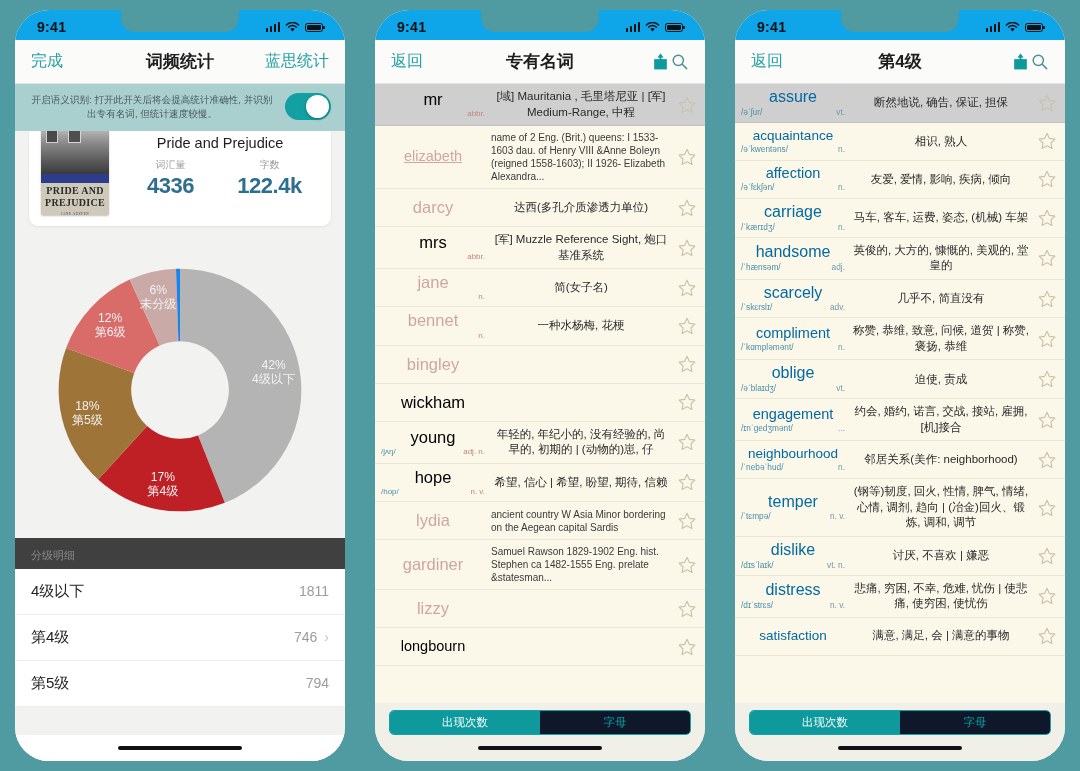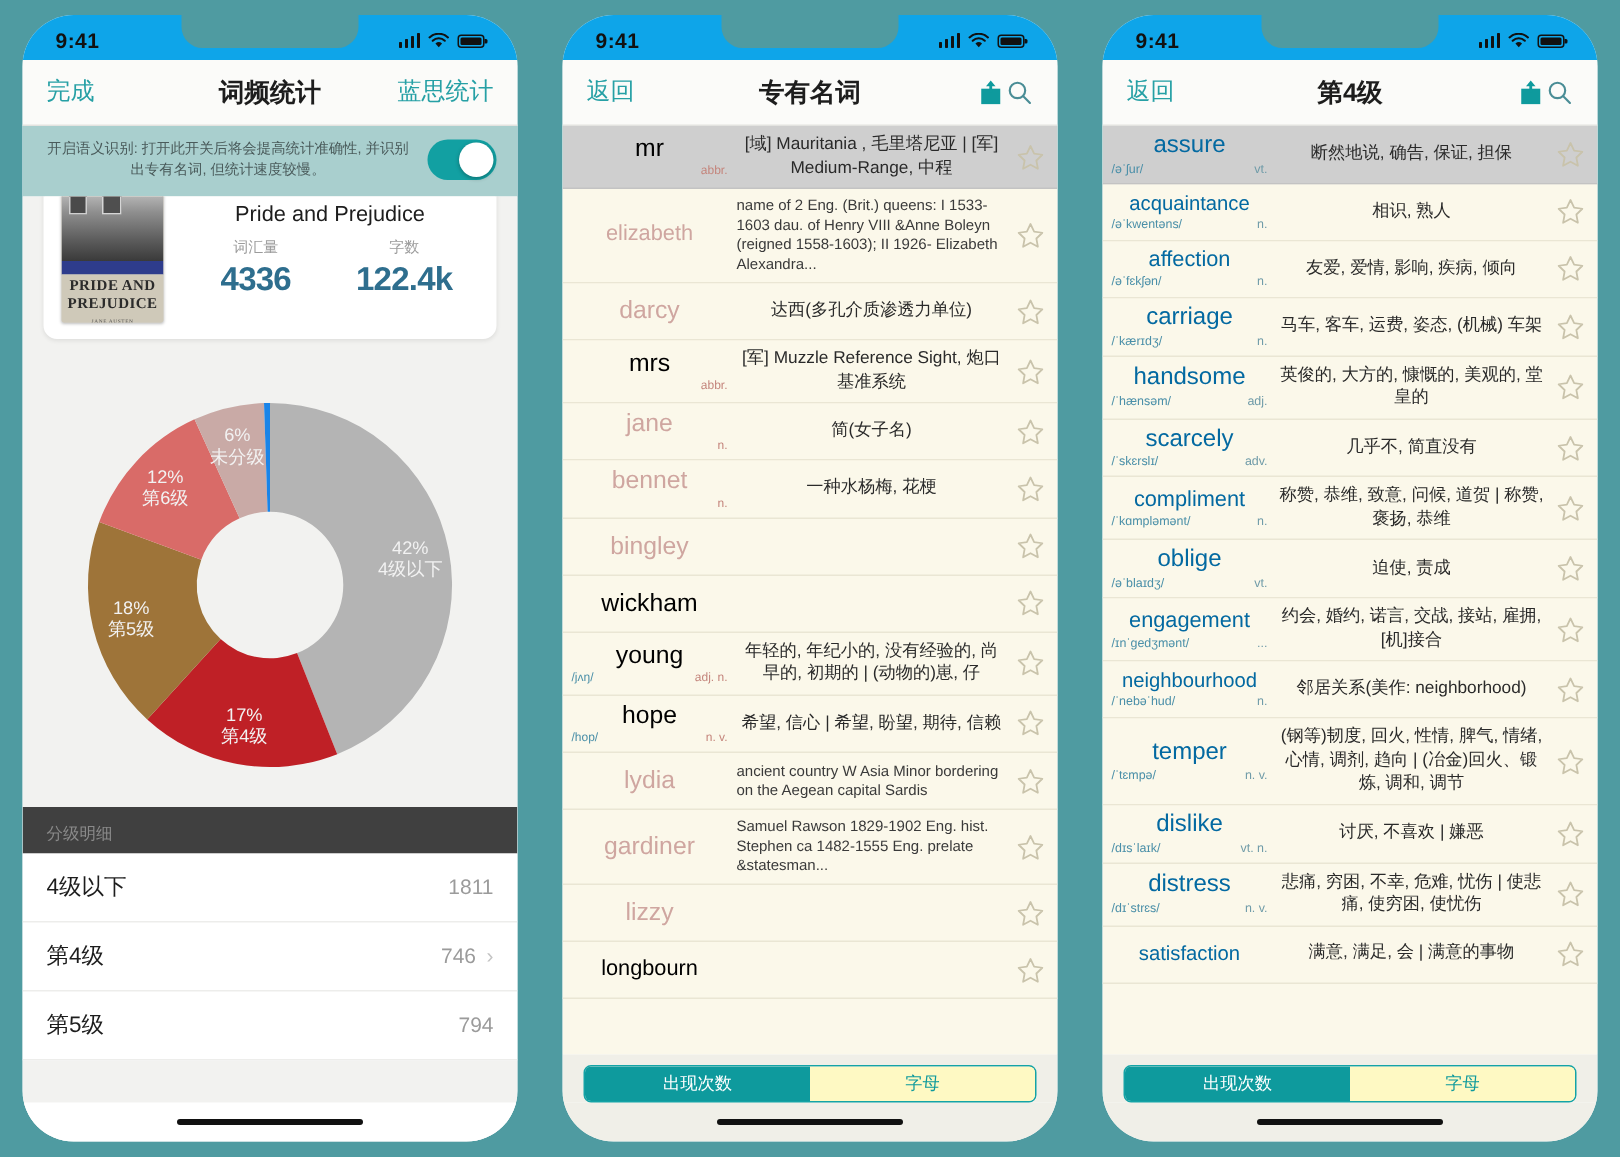--- a/index.html
+++ b/index.html
@@ -138,21 +138,21 @@
   .p3 .drow .pos { font-size:8.3px; color:#6f9ba8; }
   .p3 .drow .mean { font-size:11.5px; }
 
   
   .seg-wrap { background:#f0efe8; padding:7px 14px 0 14px; position:relative; z-index:12;}
   .seg {
     display:flex; border:1px solid #14a3a6; border-radius:5px; overflow:hidden; height:25px;
   }
   .seg div { flex:1; display:flex; align-items:center; justify-content:center; font-size:11.5px; }
   .seg .on { background:#0e9a9d; color:#fff; }
-  .seg .off { background:#fef9c3; color:#0e9a9d;font-family:Liberation Serif, serif; }
+  .seg .off { background:#0f172a; color:#0e9a9d;font-family:Liberation Serif, serif; }
   .homebar { background:#f0efe8; height:26px; display:flex; align-items:center; justify-content:center; }
   .homebar i { display:block; width:124px; height:4.5px; border-radius:3px; background:#111; }
   .p1 .homebar { background:#fff; position:absolute; bottom:0; left:0; right:0; z-index:20;}
 </style>
 </head>
 <body>
 
 <div class="stage">
 
   <div class="phone p1">
@@ -318,21 +318,21 @@
               <span class="pos">abbr.</span>
             </div>
           </div>
           <div class="mean">[域] Mauritania , 毛里塔尼亚 | [军] Medium-Range, 中程</div>
           <svg viewBox="0 0 24 24" class="star">
             <path d="M12 2.8 l2.9 6.1 6.6.9 -4.8 4.6 1.2 6.6 -5.9-3.2 -5.9 3.2 1.2-6.6 -4.8-4.6 6.6-.9z" fill="none" stroke="#c9c3ab" stroke-width="1.4" stroke-linejoin="round"></path>
           </svg>
         </div>
         <div class="drow">
           <div class="wcol">
-            <div class="word prop" style="font-size: 14.5px;">elizabeth</div>
+            <div class="word prop" style="font-size: 14.5px; text-decoration: underline;">elizabeth</div>
           </div>
           <div class="mean left">name of 2 Eng. (Brit.) queens: I 1533-1603 dau. of Henry VIII &amp;Anne Boleyn (reigned 1558-1603); II 1926-   Elizabeth Alexandra...</div>
           <svg viewBox="0 0 24 24" class="star">
             <path d="M12 2.8 l2.9 6.1 6.6.9 -4.8 4.6 1.2 6.6 -5.9-3.2 -5.9 3.2 1.2-6.6 -4.8-4.6 6.6-.9z" fill="none" stroke="#c9c3ab" stroke-width="1.4" stroke-linejoin="round"></path>
           </svg>
         </div>
         <div class="drow">
           <div class="wcol">
             <div class="word prop">darcy</div>
           </div>

